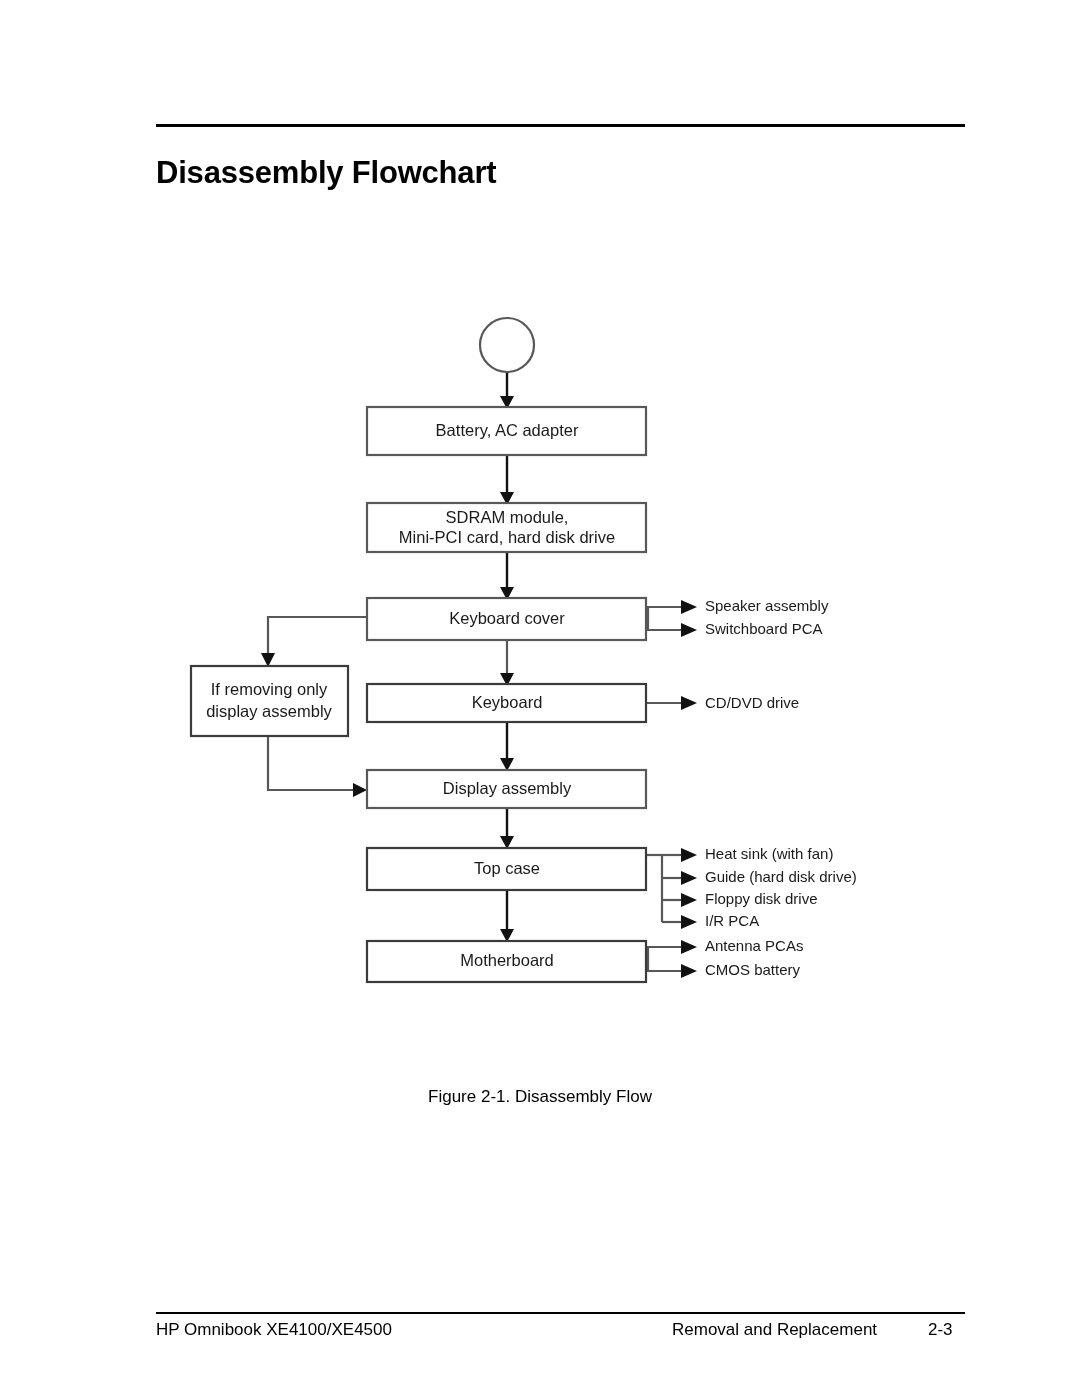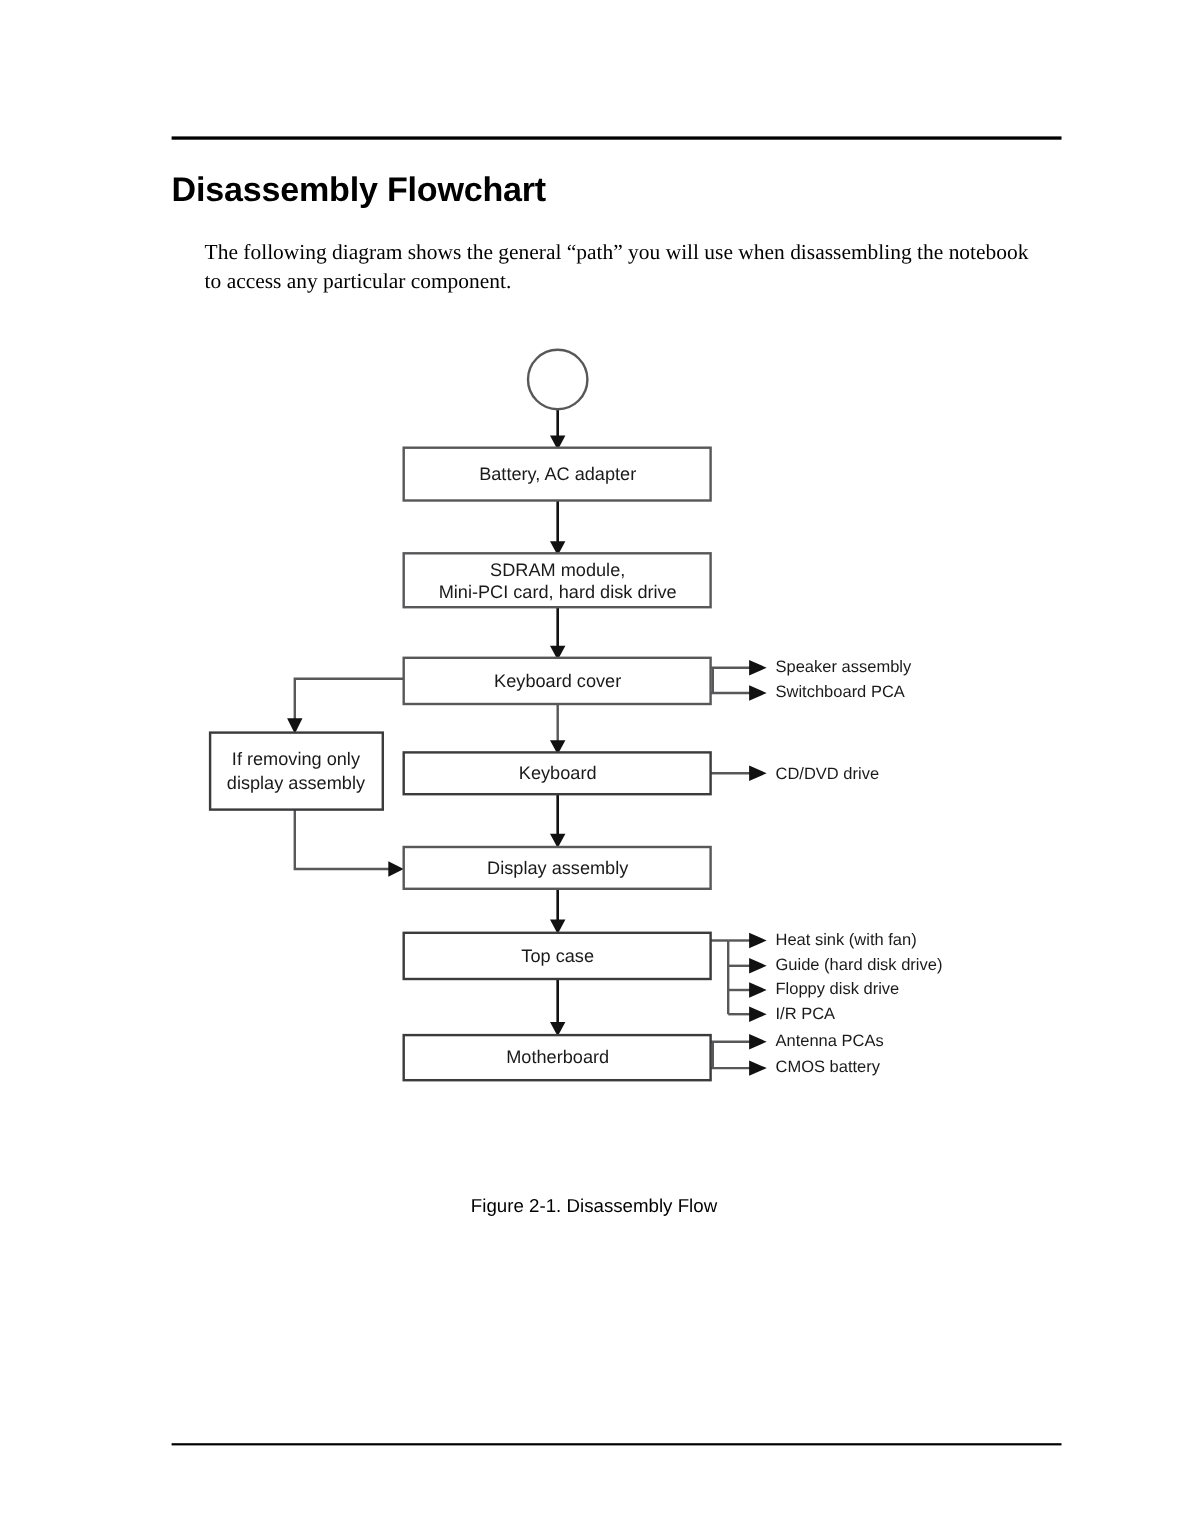--- a/index.html
+++ b/index.html
@@ -163,21 +163,20 @@
   }
 </style>
 </head>
 <body>
 
 <div class="page">
 
   <div class="heading-rule"></div>
   <h1 class="page-title">Disassembly Flowchart</h1>
 
-  <p class="intro">The following diagram shows the general “path” you will use when disassembling the notebook to access any particular component.</p>
 
   <div class="flowchart">
     <svg class="flow-svg" viewBox="0 0 1080 1060" xmlns="http://www.w3.org/2000/svg">
 
       <line class="conn-dark" x1="507" y1="372" x2="507" y2="398"></line>
       <polygon class="arrow-head" points="500,396 514,396 507,409"></polygon>
 
       <line class="conn-dark" x1="507" y1="455" x2="507" y2="494"></line>
       <polygon class="arrow-head" points="500,492 514,492 507,505"></polygon>
 
@@ -265,14 +264,19 @@
       <text class="branch-label" x="705" y="922">I/R PCA</text>
       <text class="branch-label" x="705" y="947">Antenna PCAs</text>
       <text class="branch-label" x="705" y="971">CMOS battery</text>
 
     </svg>
   </div>
 
   <div class="figure-caption">Figure 2-1. Disassembly Flow</div>
 
   <div class="footer-rule"></div>
+  <div class="footer">
+    <span class="footer-left">HP Omnibook XE4100/XE4500</span>
+    <span class="footer-center">Removal and Replacement</span>
+    <span class="footer-right">2-3</span>
+  </div>
 
 </div>
 
 </body></html>

